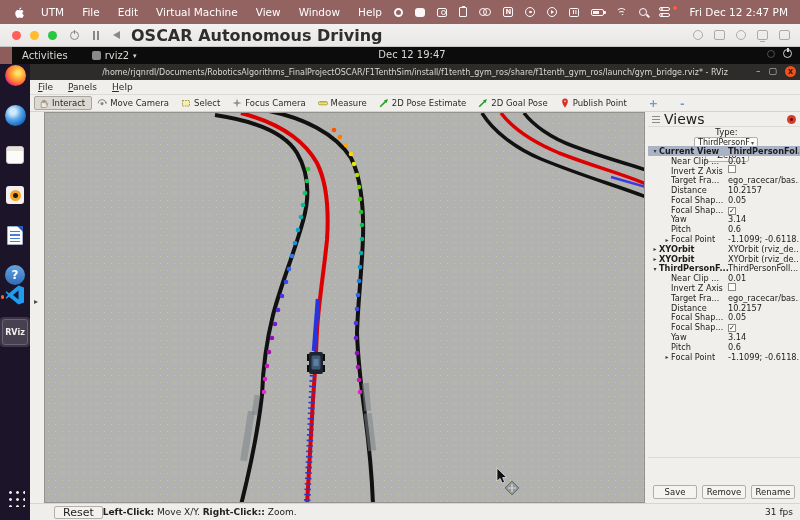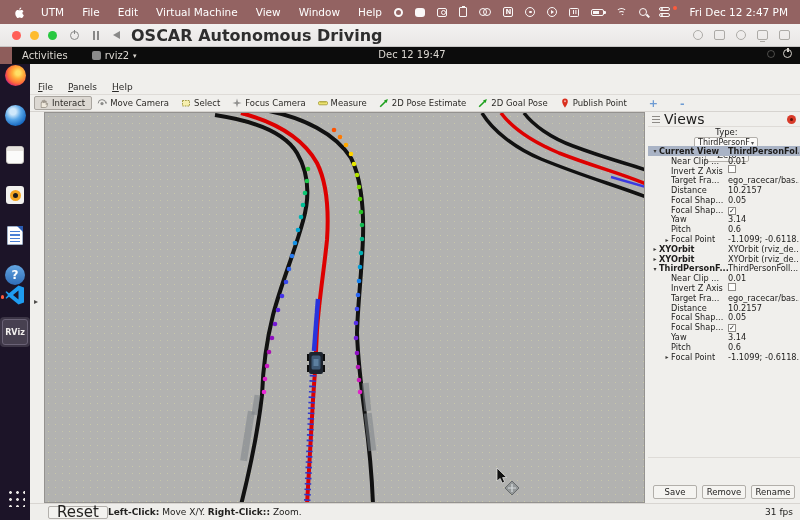--- a/index.html
+++ b/index.html
@@ -156,22 +156,22 @@
   .trow.grp .name{font-weight:bold;}
   .cb{display:inline-block;width:8px;height:8px;border:1px solid #8f8c88;background:#fdfdfc;
     font-size:7px;line-height:7px;text-align:center;color:#2a2a28;}
   #views-buttons{position:absolute;left:0;bottom:4px;width:100%;display:flex;gap:5px;padding:0 5px;}
   .vbtn{flex:1;height:14px;background:#f5f4f1;border:1px solid #b2afaa;border-radius:2px;
     text-align:center;line-height:12px;font-size:8.5px;}
 
   
   #status-bar{position:absolute;left:0;top:439px;width:100%;height:17px;background:#efeeeb;
     border-top:1px solid #d8d5d1;display:flex;align-items:center;font-size:9px;color:#232220;}
-  #reset-btn{margin-left:18px;height:13px;padding:0 8px;background:#f3f2ef;border:1px solid #b3b0ac;
-    border-radius:2px;font-size:15px;line-height:11px;}
+  #reset-btn{margin-left:24px;height:13px;padding:0 8px;background:#f3f2ef;border:1px solid #b3b0ac;
+    border-radius:2px;font-size:11px;line-height:11px;}
   #status-text{white-space:nowrap;}
   #status-text .b{font-weight:bold;}
   #fps{position:absolute;right:7px;font-size:9px;}
 </style>
 </head>
 <body>
 
 <div id="mac-menubar">
   <svg id="apple-logo" viewBox="0 0 14 14">
     <path d="M8.4,1.1c-0.6,0-1.3,0.4-1.7,0.9C6.3,2.4,6,3.1,6.1,3.7c0.7,0,1.4-0.4,1.8-0.9C8.3,2.4,8.5,1.7,8.4,1.1z M8.9,4C7.9,3.9,7.1,4.5,6.6,4.5C6.1,4.5,5.4,4,4.6,4C3.5,4,2.5,4.7,2,5.7c-1.1,1.9-0.3,4.7,0.8,6.2C3.3,12.7,3.9,13.5,4.7,13.4c0.8,0,1.1-0.5,2-0.5c0.9,0,1.2,0.5,2,0.5c0.8,0,1.4-0.7,1.9-1.5c0.6-0.9,0.8-1.7,0.8-1.8c0,0-1.6-0.6-1.6-2.4c0-1.5,1.2-2.2,1.3-2.3C10.4,4.4,9.4,4,8.9,4z" fill="#ffffff"></path>
@@ -265,20 +265,28 @@
     <div class="dock-item active" style="top:253px;">
       <span class="rdot"></span>
       <span class="di-rviz">RViz</span>
     </div>
     <div class="dock-item" style="top:422px;">
       <span class="di-grid"></span>
     </div>
   </div>
 
 <div id="rviz-window">
+  <div id="rviz-titlebar">
+    <span id="rviz-title">/home/rjqnrdl/Documents/RoboticsAlgorithms_FinalProjectOSCAR/F1TenthSim/install/f1tenth_gym_ros/share/f1tenth_gym_ros/launch/gym_bridge.rviz* - RViz</span>
+    <span id="rviz-tb-btns">
+      <span class="rtb">–</span>
+      <span class="rtb">▢</span>
+      <span id="rviz-close">x</span>
+    </span>
+  </div>
   <div id="rviz-menubar">
       <span><u>F</u>ile</span>
       <span><u>P</u>anels</span>
       <span><u>H</u>elp</span>
     </div>
   <div id="rviz-toolbar">
       <div class="tb pressed">
         <span class="tbi">
           <svg viewBox="0 0 10 10">
             <path d="M2.2,9.5V4.6h0.9V2.8h0.9v1.8h0.7V2.2h0.9v2.4h0.7V3h0.9v3.6l0.6-1h0.9L8,8.2C7.6,9.3,7,9.5,6,9.5z" fill="#efe9dd" stroke="#6b6257" stroke-width="0.5"></path>

